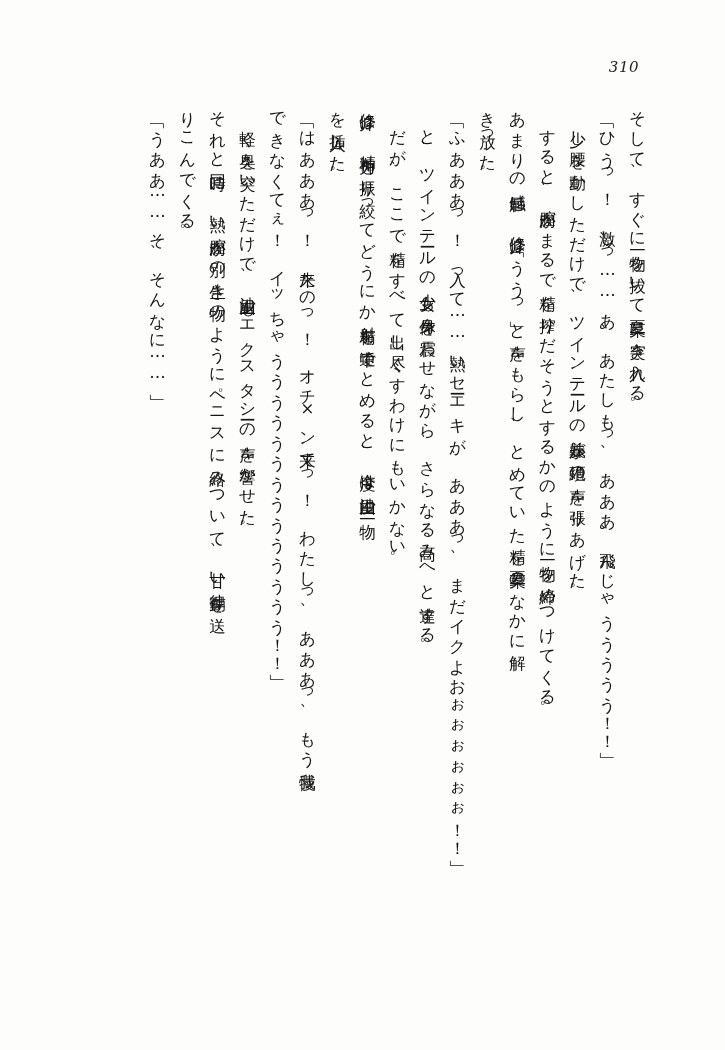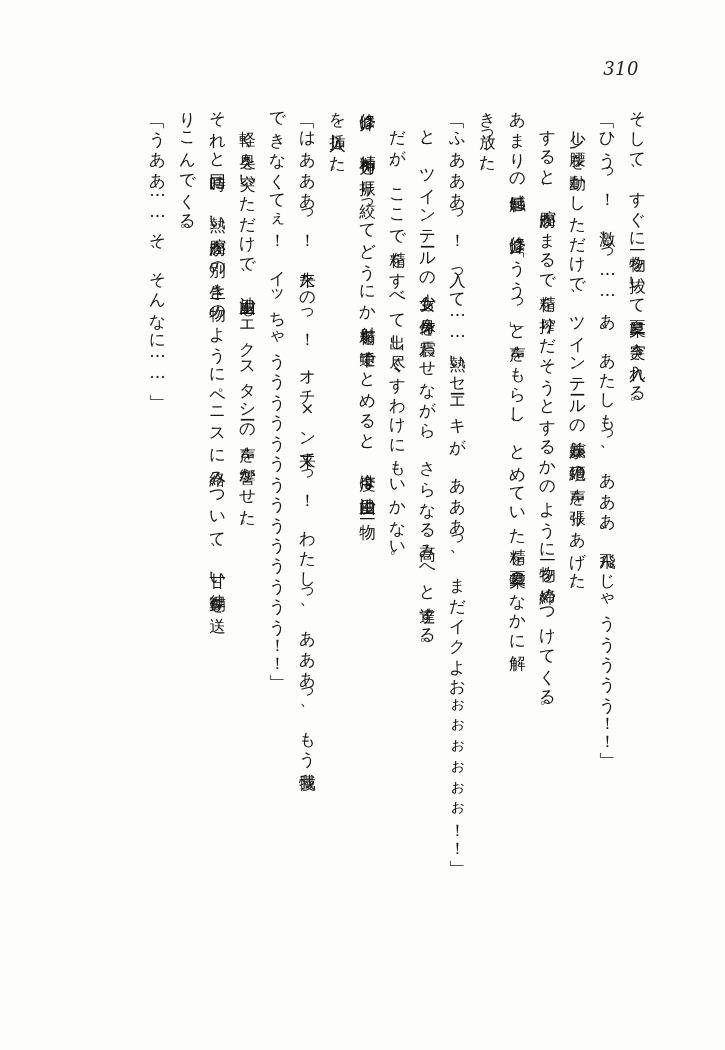--- a/index.html
+++ b/index.html
@@ -13,21 +13,21 @@
     height: 1050px;
     background: #fdfdfb;
     overflow: hidden;
     font-family: "DejaVu Serif", "Liberation Serif", serif;
     color: #1a1a1a;
   }
   .page-number {
     position: absolute;
     top: 58px;
     right: 86px;
-    font-size: 18px;
+    font-size: 15px;
     font-style: italic;
     font-family: "DejaVu Serif", "Liberation Serif", serif;
     letter-spacing: 0.5px;
     color: #222;
   }
   .text-body {
     position: absolute;
     top: 100px;
     right: 80px;
     bottom: 95px;

